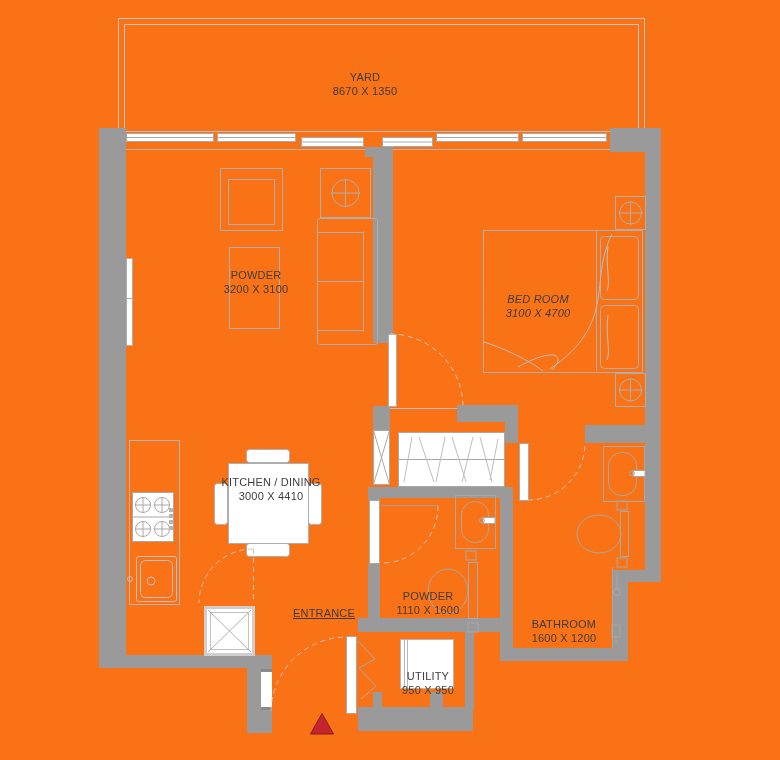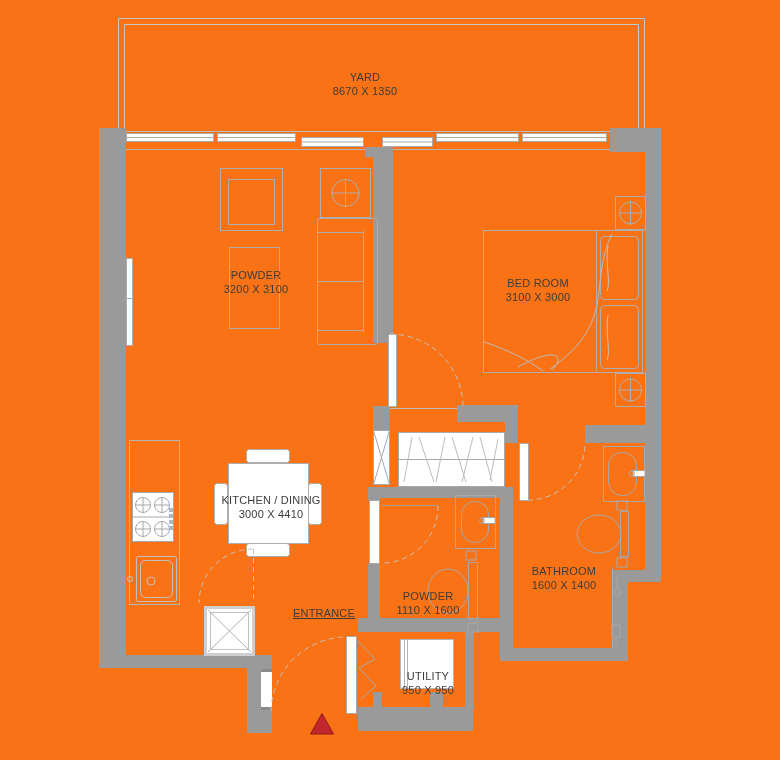--- a/index.html
+++ b/index.html
@@ -4,24 +4,24 @@
 <style>
   html,body{margin:0;padding:0;background:#ffffff;}
   .stage{position:relative;width:780px;height:760px;background:#f97316;
          font-family:"Liberation Sans", sans-serif;overflow:hidden;}
   .stage svg{position:absolute;left:0;top:0;}
   .room-label{position:absolute;transform:translateX(-50%);text-align:center;
               font-size:11px;line-height:14px;color:#3c3c3c;letter-spacing:.2px;
               white-space:nowrap;z-index:5;}
   .lbl-yard{left:365px;top:70px;}
   .lbl-living{left:256px;top:268px;}
-  .lbl-bedroom{left:538px;top:276px;}
-  .lbl-kitchen{left:271px;top:493px;}
+  .lbl-bedroom{left:538px;top:292px;font-style:italic;}
+  .lbl-kitchen{left:271px;top:475px;}
   .lbl-powder{left:428px;top:589px;}
-  .lbl-bathroom{left:564px;top:564px;}
+  .lbl-bathroom{left:564px;top:617px;}
   .lbl-utility{left:428px;top:669px;}
   .lbl-entrance{left:324px;top:606px;text-decoration:underline;}
 </style>
 </head>
 <body>
 
 <div class="stage">
 
   <svg width="780" height="760" viewBox="0 0 780 760">
 
@@ -272,33 +272,33 @@
   <div class="room-label lbl-yard">
     <div>YARD</div>
     <div>8670 X 1350</div>
   </div>
   <div class="room-label lbl-living">
     <div>POWDER</div>
     <div>3200 X 3100</div>
   </div>
   <div class="room-label lbl-bedroom">
     <div>BED ROOM</div>
-    <div>3100 X 3000</div>
+    <div>3100 X 4700</div>
   </div>
   <div class="room-label lbl-kitchen">
     <div>KITCHEN / DINING</div>
     <div>3000 X 4410</div>
   </div>
   <div class="room-label lbl-powder">
     <div>POWDER</div>
     <div>1110 X 1600</div>
   </div>
   <div class="room-label lbl-bathroom">
     <div>BATHROOM</div>
-    <div>1600 X 1400</div>
+    <div>1600 X 1200</div>
   </div>
   <div class="room-label lbl-utility">
     <div>UTILITY</div>
     <div>950 X 950</div>
   </div>
   <div class="room-label lbl-entrance">
     <div>ENTRANCE</div>
   </div>
 
 </div>

